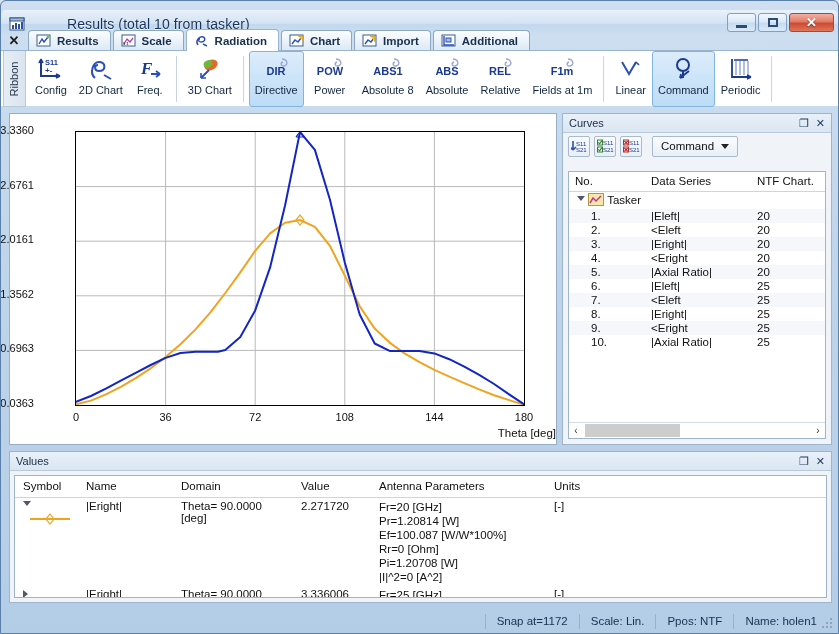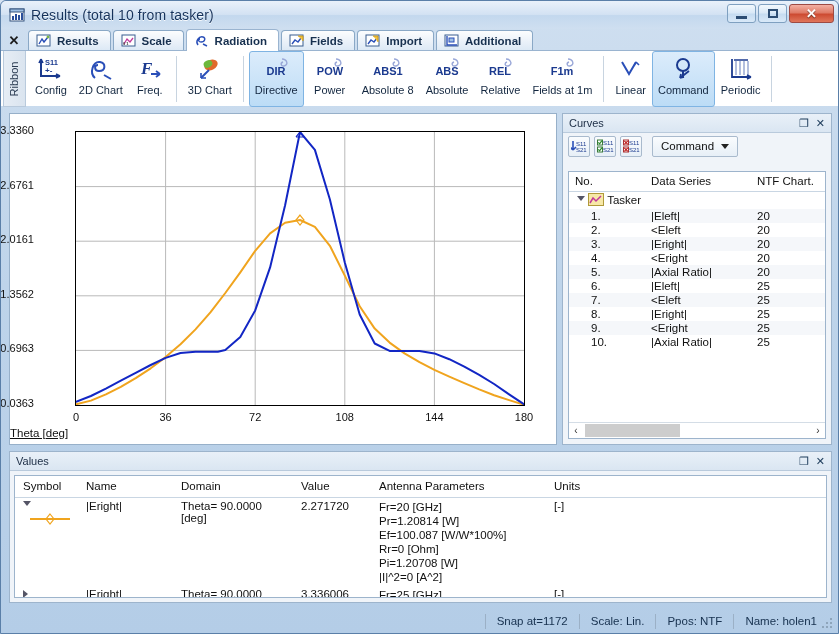--- a/index.html
+++ b/index.html
@@ -15,24 +15,25 @@
     position: relative;
     width: 839px; height: 634px;
     background: linear-gradient(to bottom, #cfdff0 0%, #bed4ea 45%, #b4cde7 100%);
     border: 1px solid #5a7fa8;
     border-radius: 6px 6px 0 0;
     overflow: hidden;
   }
 
   
   .titlebar {
-    position: absolute; left: 0; top: 0; width: 837px; height: 28px;
+    position: absolute; left: 0; top: 9px; width: 837px; height: 28px;
     display: flex; align-items: center;
     background: linear-gradient(to bottom, #e9f1fa 0%, #d3e2f3 48%, #c3d8ee 52%, #cfdff0 100%);
     border-radius: 5px 5px 0 0;
+    gap: 36px;
   }
   .tb-icon { width: 16px; height: 16px; margin-left: 8px; margin-right: 6px; position: relative; }
   .title-text {
     font-size: 14px; color: #15325b; letter-spacing: .1px;
     text-shadow: 0 1px 0 rgba(255,255,255,.85);
     font-family: "Liberation Sans", sans-serif;
   }
   .winbtns { position: absolute; right: 4px; top: 3px; display: flex; gap: 2px; }
   .wbtn {
     width: 29px; height: 19px; border: 1px solid #7fa0c0; border-radius: 3px;
@@ -114,22 +115,22 @@
   }
   .ylab {
     position: absolute; right: 522px; font-size: 11px; color: #111; text-align: right;
     width: 60px; transform: translateY(-7px);
   }
   .xlab {
     position: absolute; font-size: 11px; color: #111; text-align: center;
     width: 40px; top: 297px; transform: translateX(-20px);
   }
   .axis-title {
-    position: absolute; left: 0; right: 0; top: 313px; text-align: left;
-    font-size: 11.5px; color: #111; text-decoration: underline;
+    position: absolute; left: 0; right: 0; top: 313px; text-align: right;
+    font-size: 11.5px; color: #111;
   }
 
   
   .panel { position: absolute; background: #f0f4f9; border: 1px solid #9db4cc; }
   .panel-head {
     height: 19px; display: flex; align-items: center;
     background: linear-gradient(to bottom, #e9f0f8, #dae6f2);
     border-bottom: 1px solid #b9cadc;
     font-size: 11px; color: #1b2c44; padding-left: 6px;
   }
@@ -260,21 +261,21 @@
               <path d="M9 10 L13 12" stroke="#2a4fb8" stroke-width="1.5"></path>
             </svg></span>
           <span>Radiation</span>
         </div>
         <div class="tab">
           <span class="tabicon"><svg width="16" height="14" viewBox="0 0 16 14">
               <rect x="1" y="1" width="13" height="11" fill="#fff" stroke="#3a5e90" stroke-width="1"></rect>
               <path d="M3 10 L6 6 L9 8 L12 4" stroke="#2a4fb8" stroke-width="1.4" fill="none"></path>
               <path d="M9 2 L14 2 L14 7" fill="#f5c23c" stroke="#c79a20"></path>
             </svg></span>
-          <span>Fields</span>
+          <span>Chart</span>
         </div>
         <div class="tab">
           <span class="tabicon"><svg width="16" height="14" viewBox="0 0 16 14">
               <rect x="1" y="1" width="13" height="11" fill="#fff" stroke="#3a5e90" stroke-width="1"></rect>
               <path d="M3 10 L6 6 L9 8 L12 4" stroke="#2a4fb8" stroke-width="1.4" fill="none"></path>
               <path d="M13 8 L13 2 L8 2" fill="#f5c23c" stroke="#c79a20"></path>
             </svg></span>
           <span>Import</span>
         </div>
         <div class="tab">

